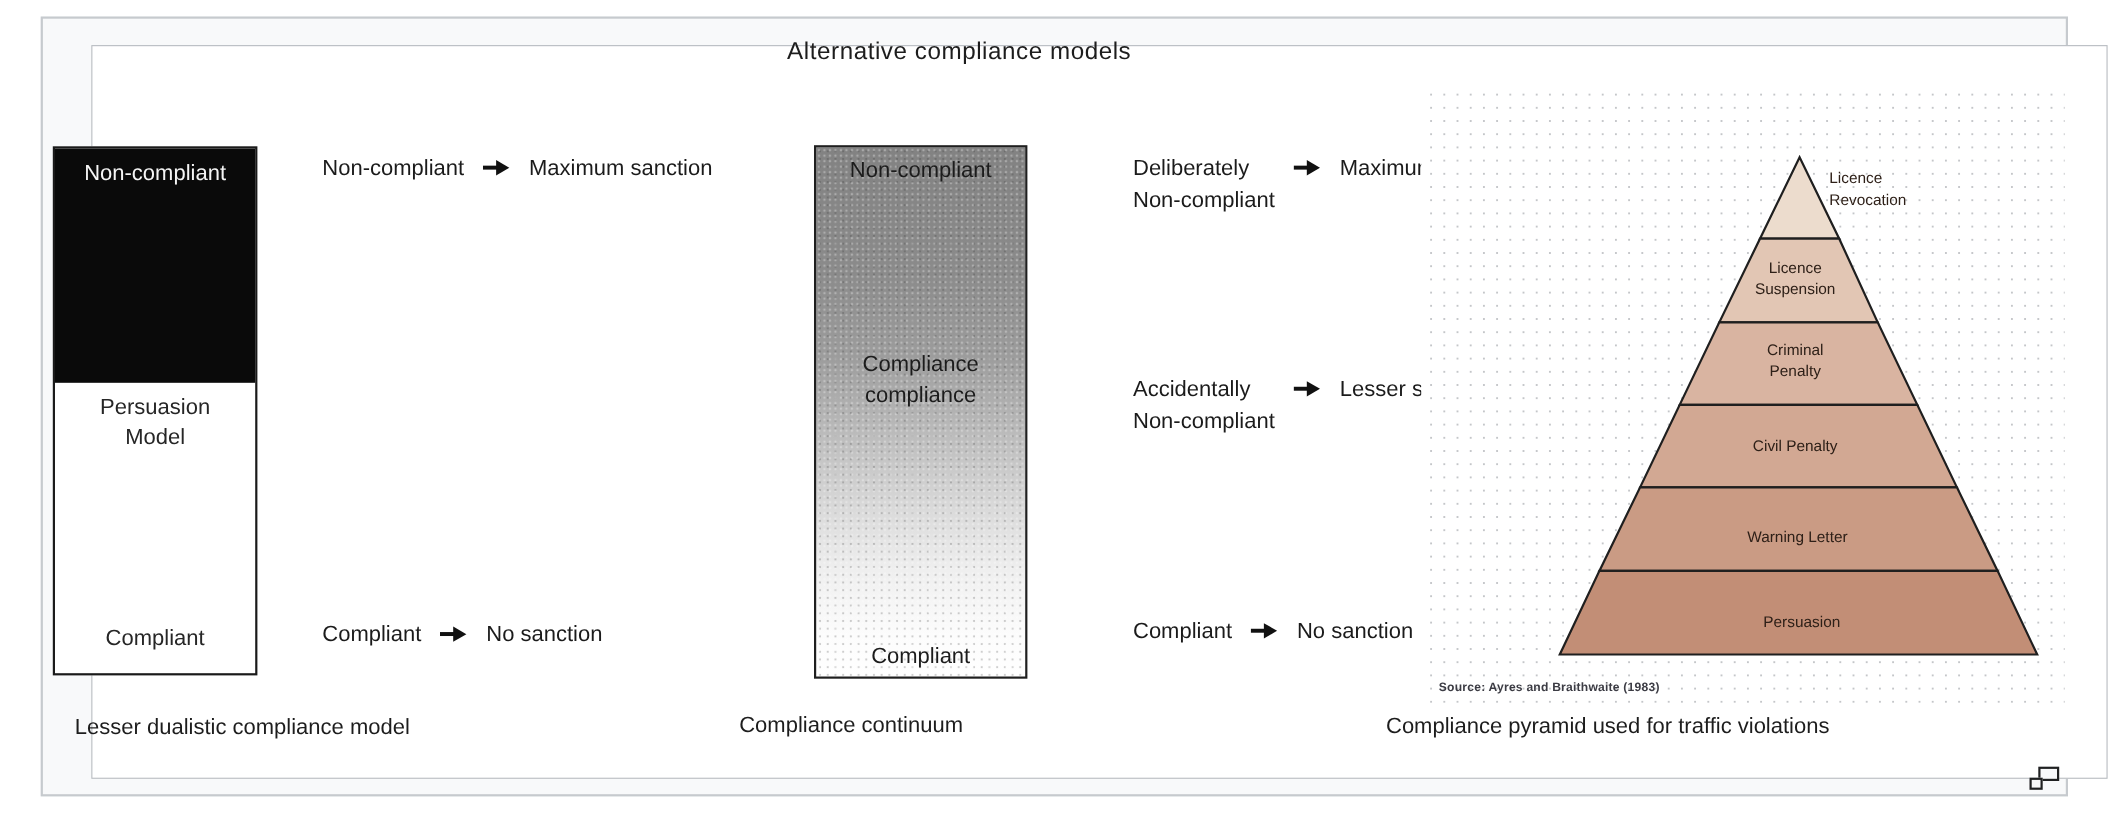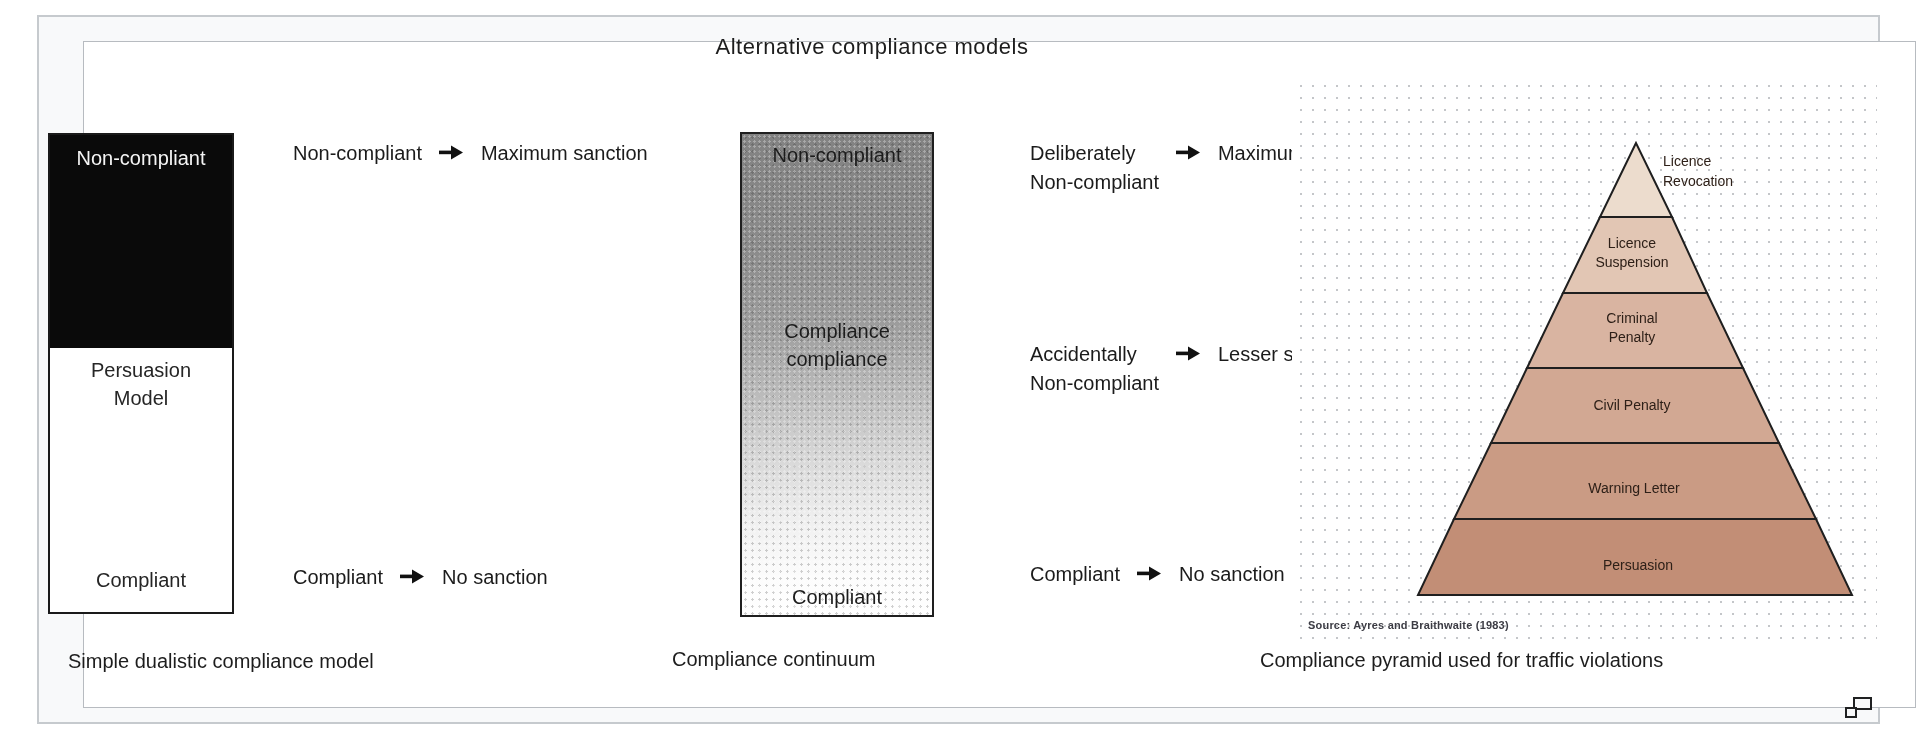--- a/index.html
+++ b/index.html
@@ -105,21 +105,21 @@
 
 <div class="abs rule r-left2">
   <span class="cond">Compliant</span>
   <svg class="arrow" width="25" height="17" viewBox="0 0 25 17">
     <rect x="0" y="6.6" width="14" height="3.6" fill="#111"></rect>
       <polygon points="12,1.5 24,8.5 12,15.5" fill="#111"></polygon>
   </svg>
   <span class="out">No sanction</span>
 </div>
 
-<div class="abs caption cap-dual">Simple dualistic compliance model</div>
+<div class="abs caption cap-dual">Lesser dualistic compliance model</div>
 
 <div class="abs cont-box">
   <div class="lbl lbl-cont-top">Non-compliant</div>
   <div class="lbl lbl-cont-m1">Compliance</div>
   <div class="lbl lbl-cont-m2">compliance</div>
   <div class="lbl lbl-cont-bot">Compliant</div>
 </div>
 
 <div class="abs caption cap-cont">Compliance continuum</div>
 

